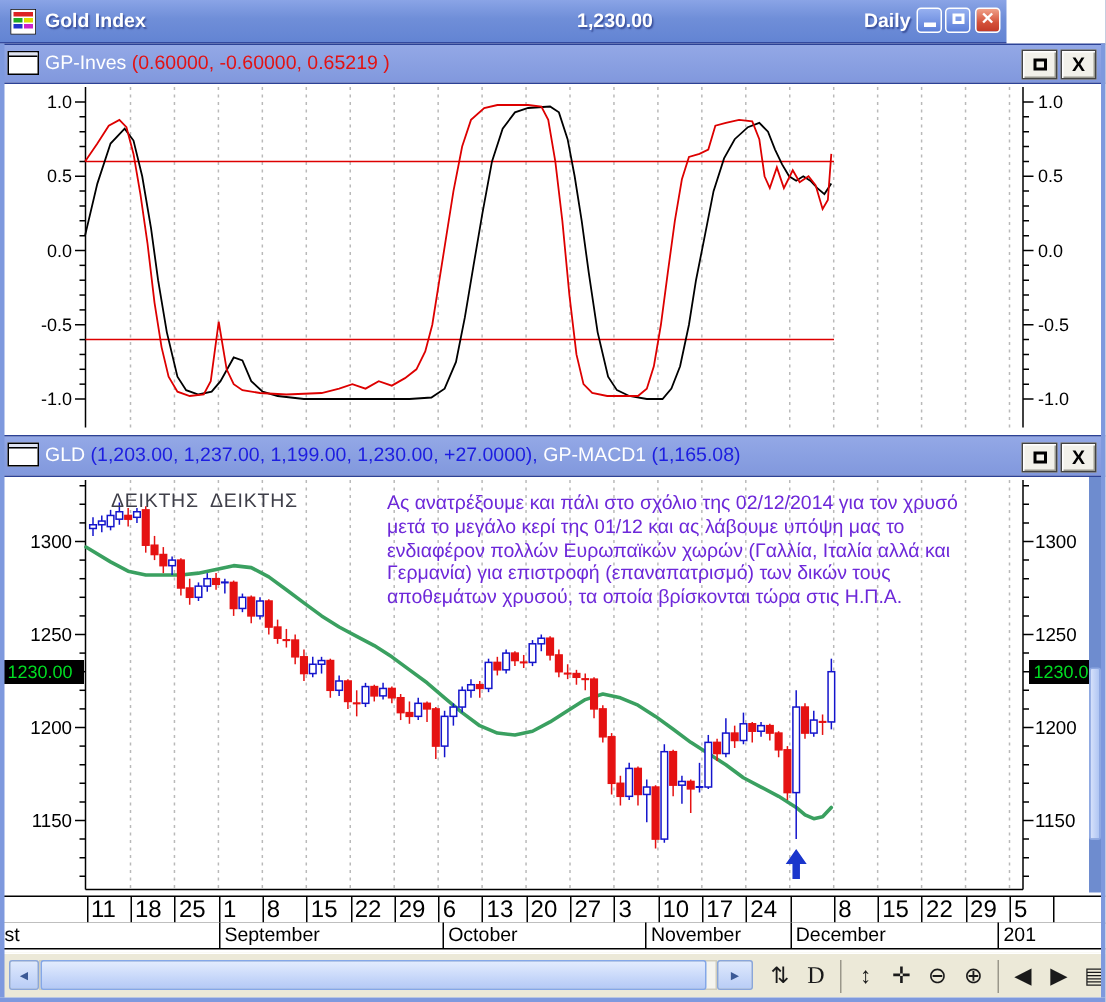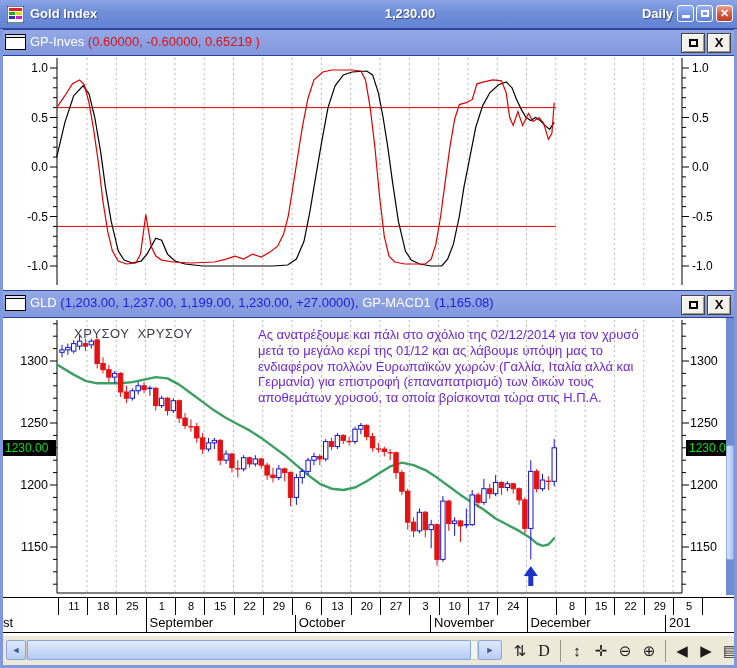--- a/index.html
+++ b/index.html
@@ -1,20 +1,20 @@
 <!DOCTYPE html>
 <html><head>
 <meta charset="utf-8">
 <style>
   html,body{margin:0;padding:0;background:#9aa8c8;}
   *{box-sizing:border-box;}
   .window{position:relative;width:737px;height:668px;background:#fff;overflow:hidden;
           font-family:"Liberation Sans",sans-serif;-webkit-font-smoothing:antialiased;}
   
-  .titlebar{position:absolute;left:0;top:0;width:737px;height:29px;
+  .titlebar{position:absolute;left:0;top:0;width:671px;height:29px;
     background:linear-gradient(#8aa4e6,#6f8ed8 45%,#6384d3);border-bottom:1px solid #33499e;}
   .titlebar .app-icon{position:absolute;left:7px;top:6px;width:17px;height:17px;}
   .titlebar .t-title{position:absolute;left:30px;top:6px;color:#fff;font-weight:bold;font-size:13px;text-shadow:1px 1px 1px #3a4f9a;}
   .titlebar .t-center{position:absolute;left:330px;top:6px;width:160px;text-align:center;color:#fff;font-weight:bold;font-size:13px;text-shadow:1px 1px 1px #3a4f9a;}
   .titlebar .t-daily{position:absolute;right:64px;top:6px;color:#fff;font-weight:bold;font-size:13px;text-shadow:1px 1px 1px #3a4f9a;}
   .capbtn{position:absolute;top:5px;width:17px;height:17px;border-radius:3px;border:1px solid #fff;
     font-size:11px;color:#fff;text-align:center;line-height:15px;font-weight:bold;}
   .capbtn.min{right:43px;background:linear-gradient(#96b0f0,#5c7fd9);}
   .capbtn.max{right:24px;background:linear-gradient(#96b0f0,#5c7fd9);}
   .capbtn.cls{right:4px;background:linear-gradient(#f0a088,#d4523a 60%,#c23a28);}
@@ -37,22 +37,22 @@
   .chart-pane{position:absolute;left:0;width:737px;background:#fff;}
   svg{position:absolute;left:0;top:0;}
   .hl-label{position:absolute;background:#000;color:#00dd22;font-size:12px;height:16px;line-height:16px;}
   .chart-label{position:absolute;color:#3f3f49;font-size:13px;letter-spacing:.5px;white-space:pre;}
   .annotation{position:absolute;color:#6d28d9;font-size:13px;line-height:15.8px;white-space:pre-line;width:460px;margin-left:44px;}
   
   .xaxis{position:absolute;left:0;top:595px;width:737px;height:40px;background:#fff;}
   .xrow{position:absolute;left:0;width:737px;background:#fff;border-top:1px solid #000;border-bottom:1px solid #000;}
   .xrow.days{top:2px;height:19px;}
   .xrow.months{top:20px;height:18px;border-top:none;}
-  .xcell{position:absolute;top:0;height:100%;border-left:1px solid #000;font-size:11px;color:#000;
-    padding-left:2px;line-height:17px;overflow:hidden;text-align:center;}
+  .xcell{position:absolute;top:0;height:100%;border-left:1px solid #000;font-size:16px;color:#000;
+    padding-left:2px;line-height:17px;overflow:hidden;}
   .mcell{position:absolute;top:0;height:100%;border-left:1px solid #000;font-size:13px;color:#000;
     padding-left:3px;line-height:16px;overflow:hidden;}
   .mcell.first{border-left:none;}
   
   .bottombar{position:absolute;left:0;top:635px;width:737px;height:30px;background:#ece9d8;border-top:1px solid #fff;}
   .sbtn{position:absolute;top:4px;height:20px;border:1px solid #8aa6da;border-radius:2px;
     background:linear-gradient(#dfe9fd,#b9cdf6);color:#3c5a96;text-align:center;font-size:9px;line-height:18px;}
   .strack{position:absolute;top:4px;height:20px;background:#f5f4ef;border:1px solid #d0cdbd;}
   .sthumb{position:absolute;top:4px;height:20px;border:1px solid #84a7e8;border-radius:2px;
     background:linear-gradient(#e3ecfe,#b4c9f6);}
@@ -444,21 +444,21 @@
         <line x1="536.6600000000001" y1="150.88" x2="536.6600000000001" y2="174.44" stroke="#e51212"></line>
         <rect x="534.46" y="153.36" width="4.4" height="17.359999999999985" fill="#e51212" stroke="#e51212"></rect>
         <line x1="542.52" y1="155.84" x2="542.52" y2="173.2" stroke="#1414cc"></line>
         <rect x="540.3199999999999" y="162.04" width="4.4" height="8.680000000000007" fill="#fff" stroke="#1414cc"></rect>
         <line x1="548.3800000000001" y1="158.32" x2="548.3800000000001" y2="171.96" stroke="#e51212"></line>
         <line x1="545.7800000000001" y1="163.28" x2="550.9800000000001" y2="163.28" stroke="#e51212" stroke-width="1.4"></line>
         <line x1="554.24" y1="121.12" x2="554.24" y2="168.24" stroke="#1414cc"></line>
         <rect x="552.04" y="129.8" width="4.4" height="33.47999999999999" fill="#fff" stroke="#1414cc"></rect>
         <path d="M 530.8 248 L 537.8 258 L 533.3 258 L 533.3 268 L 528.3 268 L 528.3 258 L 523.8 258 Z" fill="#1a35cc"></path>
       </svg>
-    <div class="chart-label" style="left:74px;top:8px;">ΧΡΥΣΟΥ  ΧΡΥΣΟΥ</div>
+    <div class="chart-label" style="left:74px;top:8px;">ΔΕΙΚΤΗΣ  ΔΕΙΚΤΗΣ</div>
     <div class="annotation" style="left:214px;top:9px;">Ας ανατρέξουμε και πάλι στο σχόλιο της 02/12/2014 για τον χρυσό
 μετά το μεγάλο κερί της 01/12 και ας λάβουμε υπόψη μας το
 ενδιαφέρον πολλών Ευρωπαϊκών χωρών (Γαλλία, Ιταλία αλλά και
 Γερμανία) για επιστροφή (επαναπατρισμό) των δικών τους
 αποθεμάτων χρυσού, τα οποία βρίσκονται τώρα στις Η.Π.Α.</div>
     <div class="hl-label" style="left:2px;top:122px;width:54px;text-align:left;padding-left:3px;">1230.00</div>
     <div class="hl-label" style="left:686px;top:122px;width:48px;padding-left:3px;">1230.0</div>
   </div>
 
   <div class="xaxis">

